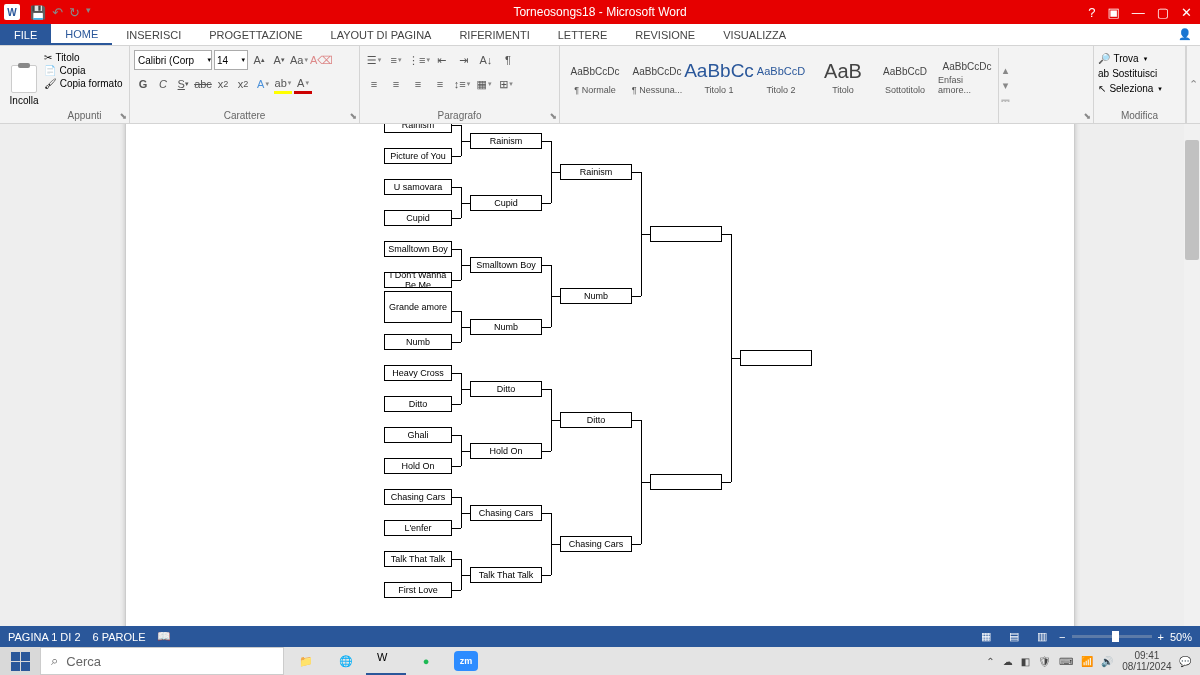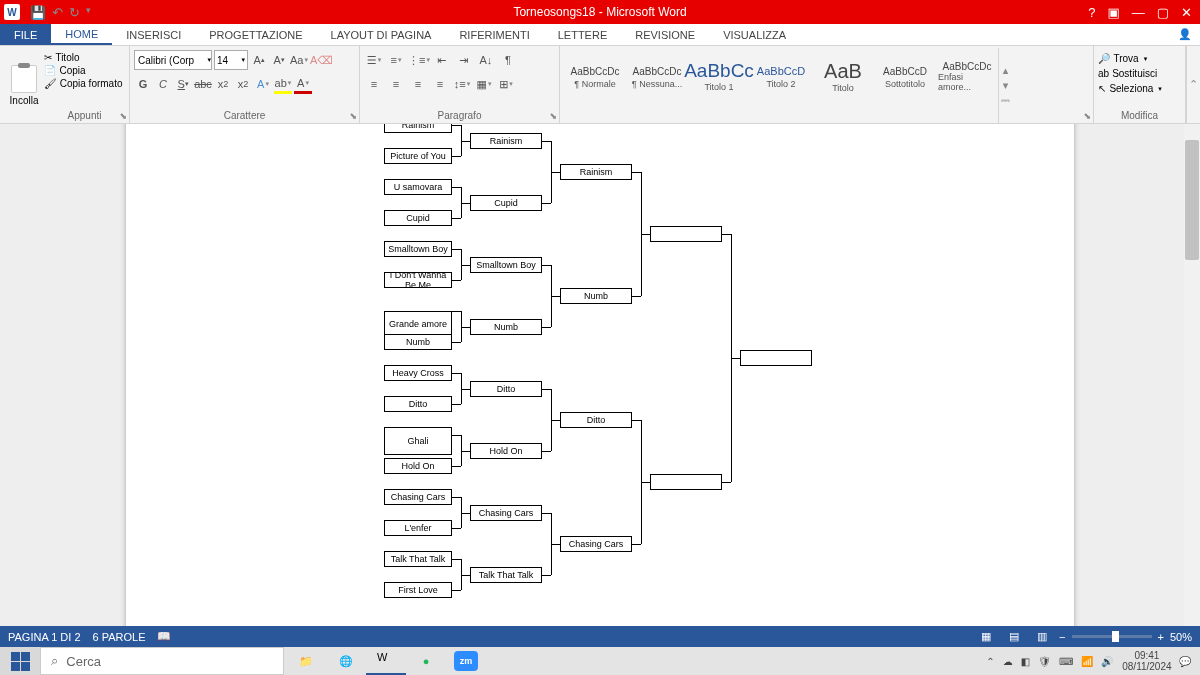--- a/index.html
+++ b/index.html
@@ -46,21 +46,21 @@
 .drop::after { content: "▾"; font-size: 7px; color: #888; margin-left: 1px; }
 
 
 .g-para { width: 200px; }
 .g-para .row { display: flex; gap: 2px; align-items: center; height: 24px; }
 .g-para .btn { min-width: 20px; height: 20px; display: flex; align-items: center; justify-content: center; color: #555; font-size: 11px; }
 
 
 .g-styles { flex: 1; display: flex; flex-direction: column; }
 .g-styles .gallery { display: flex; overflow: hidden; height: 56px; }
-.g-styles .sitem { width: 60px; border: 1px solid transparent; display: flex; flex-direction: column; align-items: center; justify-content: center; margin: 14px 1px; }
+.g-styles .sitem { width: 60px; border: 1px solid transparent; display: flex; flex-direction: column; align-items: center; justify-content: center; margin: 8px 1px; }
 .g-styles .sitem .prev { font-size: 10px; color: #444; height: 28px; display: flex; align-items: center; }
 .g-styles .sitem .prev.t3 { font-size: 19px; color: #2a579a; }
 .g-styles .sitem .prev.t4 { font-size: 11px; color: #2a579a; }
 .g-styles .sitem .prev.t5 { font-size: 20px; color: #444; }
 .g-styles .sitem .nm { font-size: 9px; color: #555; }
 .g-styles .more { width: 14px; border-left: 1px solid #d4d4d4; display: flex; flex-direction: column; align-items: center; justify-content: center; gap: 2px; color: #888; }
 
 
 .g-edit { width: 92px; }
 .g-edit .col { display: flex; flex-direction: column; gap: 2px; font-size: 10px; padding-top: 4px; }
@@ -284,25 +284,25 @@
 
 <div class="doc-wrap">
   <div class="page">
     <div class="bracket" id="bracket">
         <div class="cell" style="left: 0px; top: 6px; width: 68px; height: 16px;">Rainism</div>
         <div class="cell" style="left: 0px; top: 37px; width: 68px; height: 16px;">Picture of You</div>
         <div class="cell" style="left: 0px; top: 68px; width: 68px; height: 16px;">U samovara</div>
         <div class="cell" style="left: 0px; top: 99px; width: 68px; height: 16px;">Cupid</div>
         <div class="cell" style="left: 0px; top: 130px; width: 68px; height: 16px;">Smalltown Boy</div>
         <div class="cell" style="left: 0px; top: 161px; width: 68px; height: 16px;">I Don't Wanna Be Me</div>
-        <div class="cell" style="left: 0px; top: 200px; width: 68px; height: 25px;">Grande amore</div>
+        <div class="cell" style="left: 0px; top: 180px; width: 68px; height: 32px;">Grande amore</div>
         <div class="cell" style="left: 0px; top: 223px; width: 68px; height: 16px;">Numb</div>
         <div class="cell" style="left: 0px; top: 254px; width: 68px; height: 16px;">Heavy Cross</div>
         <div class="cell" style="left: 0px; top: 285px; width: 68px; height: 16px;">Ditto</div>
-        <div class="cell" style="left: 0px; top: 316px; width: 68px; height: 28px;">Ghali</div>
+        <div class="cell" style="left: 0px; top: 316px; width: 68px; height: 16px;">Ghali</div>
         <div class="cell" style="left: 0px; top: 347px; width: 68px; height: 16px;">Hold On</div>
         <div class="cell" style="left: 0px; top: 378px; width: 68px; height: 16px;">Chasing Cars</div>
         <div class="cell" style="left: 0px; top: 409px; width: 68px; height: 16px;">L'enfer</div>
         <div class="cell" style="left: 0px; top: 440px; width: 68px; height: 16px;">Talk That Talk</div>
         <div class="cell" style="left: 0px; top: 471px; width: 68px; height: 16px;">First Love</div>
         <div class="cell" style="left: 86px; top: 21.5px; width: 72px; height: 16px;">Rainism</div>
         <div class="line" style="left: 68px; top: 14px; width: 9px; height: 1px;"></div>
         <div class="line" style="left: 68px; top: 45px; width: 9px; height: 1px;"></div>
         <div class="line" style="left: 77px; top: 14px; width: 1px; height: 31px;"></div>
         <div class="line" style="left: 77px; top: 29.5px; width: 9px; height: 1px;"></div>

